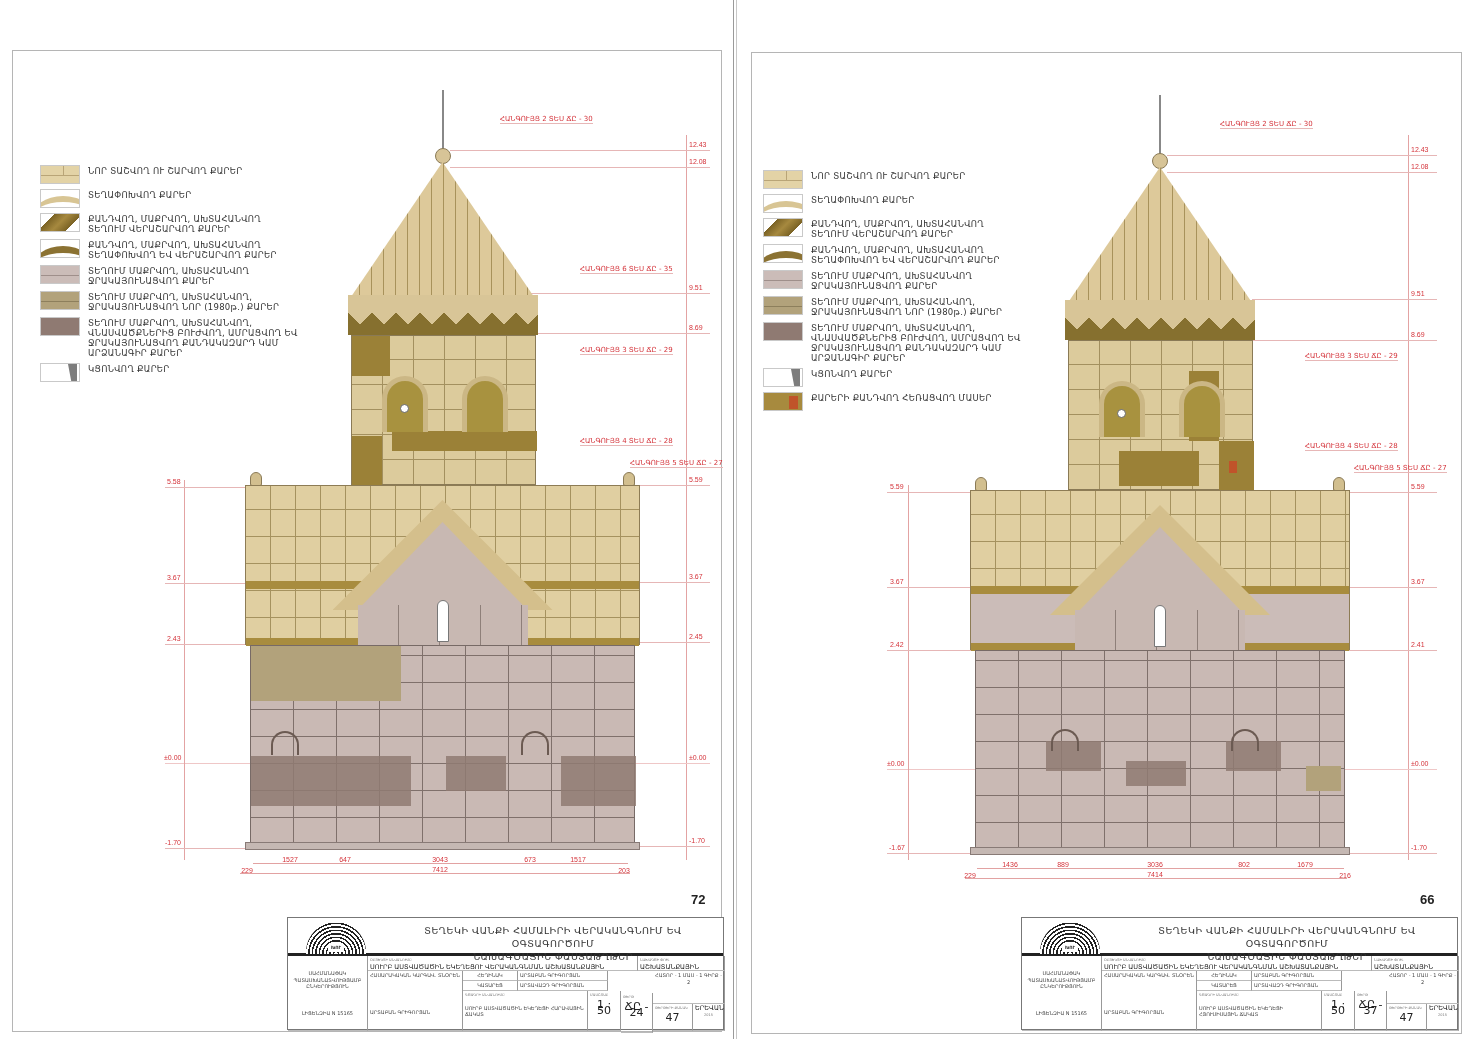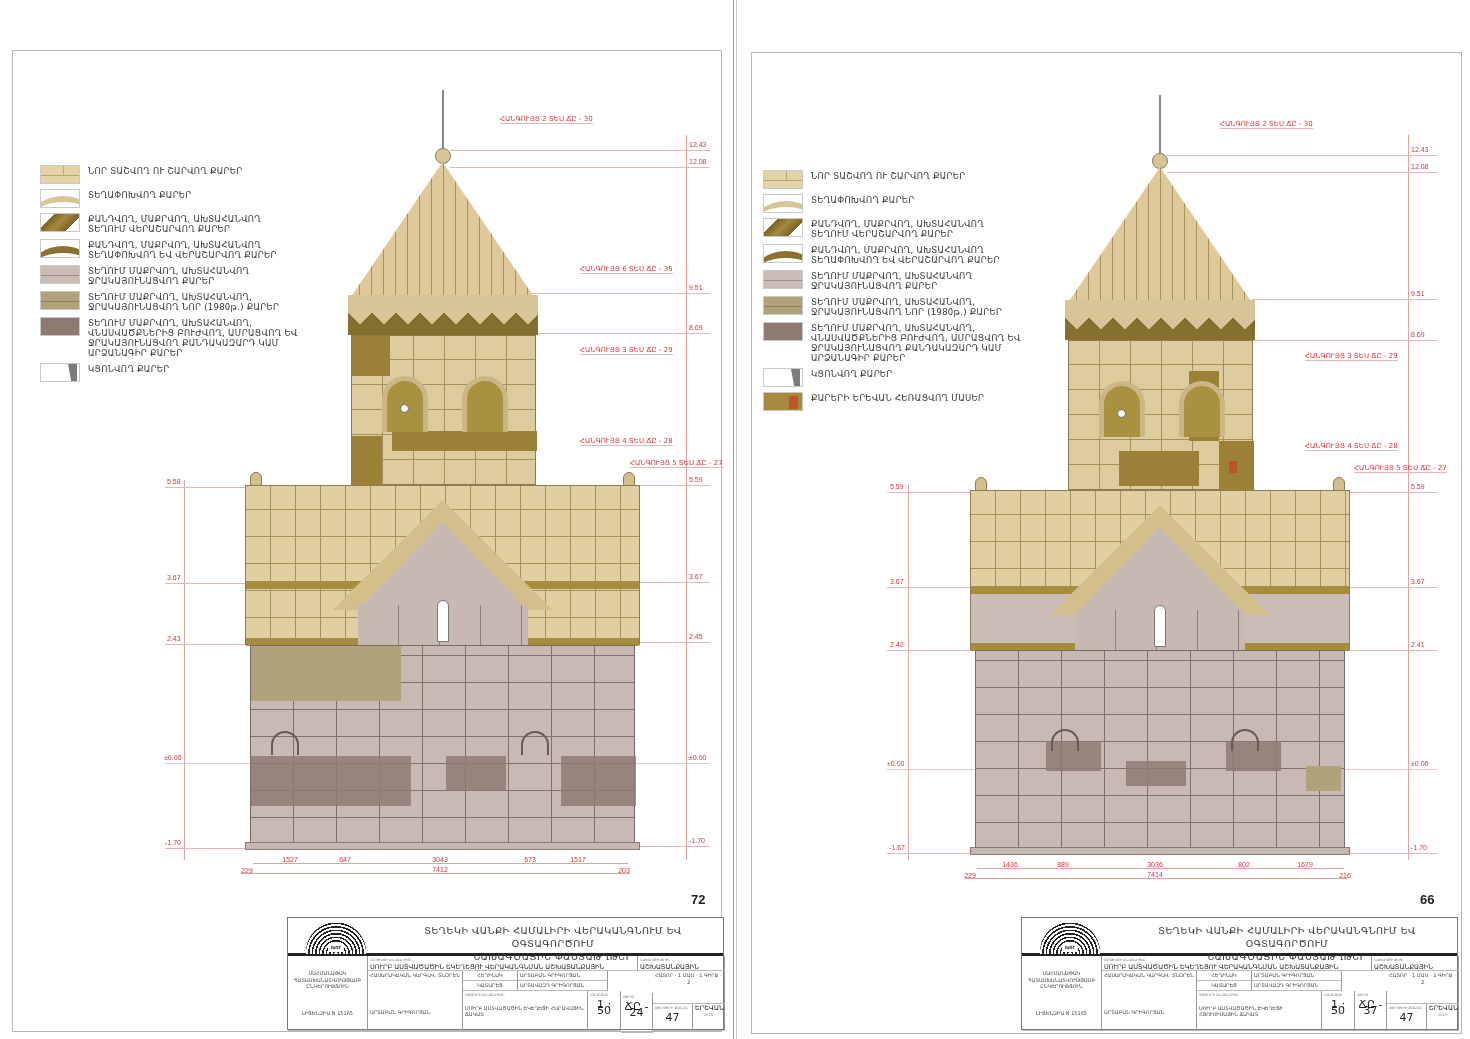--- a/index.html
+++ b/index.html
@@ -325,21 +325,21 @@
     <div class="legend-item">
         <span class="swatch sw-brown"></span>
         <span class="legend-label">ՏԵՂՈՒՄ ՄԱՔՐՎՈՂ, ԱԽՏԱՀԱՆՎՈՂ, ՎՆԱՍՎԱԾՔՆԵՐԻՑ ԲՈՒԺՎՈՂ, ԱՄՐԱՑՎՈՂ ԵՎ ՋՐԱԿԱՅՈՒՆԱՑՎՈՂ ՔԱՆԴԱԿԱԶԱՐԴ ԿԱՄ ԱՐՁԱՆԱԳԻՐ ՔԱՐԵՐ</span>
       </div>
     <div class="legend-item">
         <span class="swatch sw-grey"></span>
         <span class="legend-label">ԿՑՈՆՎՈՂ ՔԱՐԵՐ</span>
       </div>
     <div class="legend-item">
         <span class="swatch sw-red"></span>
-        <span class="legend-label">ՔԱՐԵՐԻ ԵՐԵՎԱՆ ՀԵՌԱՑՎՈՂ ՄԱՍԵՐ</span>
+        <span class="legend-label">ՔԱՐԵՐԻ ՔԱՆԴՎՈՂ ՀԵՌԱՑՎՈՂ ՄԱՍԵՐ</span>
       </div>
   </div>
 
   <div class="vline" style="left:671px; top:135px; height:725px;"></div>
   <div class="level" style="left:430px; top:155px; width:270px;"></div>
   <div class="level-label" style="left:674px; top:146px;">12.43</div>
   <div class="level" style="left:430px; top:172px; width:270px;"></div>
   <div class="level-label" style="left:674px; top:163px;">12.08</div>
   <div class="level" style="left:515px; top:299px; width:185px;"></div>
   <div class="level-label" style="left:674px; top:290px;">9.51</div>

